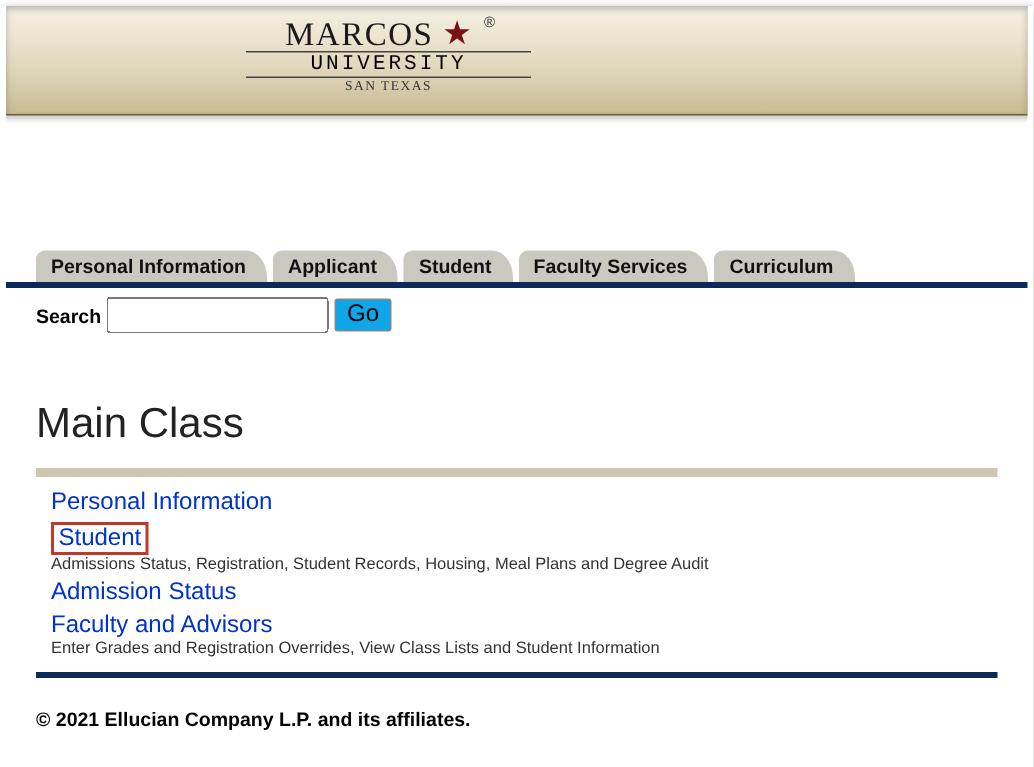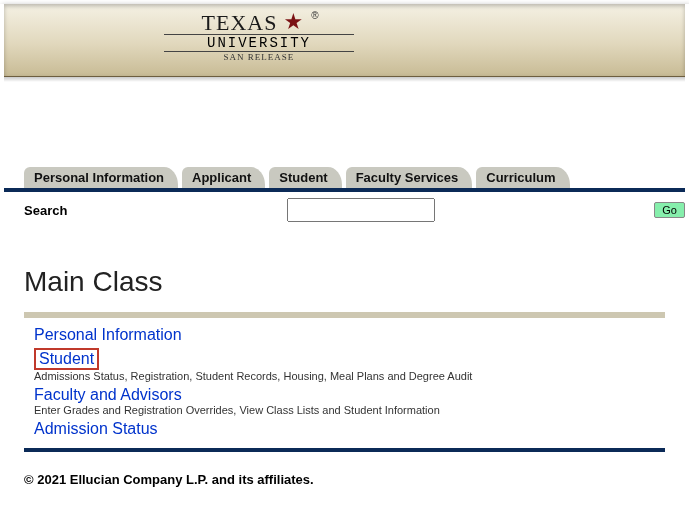--- a/index.html
+++ b/index.html
@@ -113,32 +113,31 @@
   }
 
   
   .searchrow {
     padding: 6px 0 0 20px;
     display: flex;
     align-items: center;
     gap: 4px;
     font-size: 13px;
     font-family: Arial, sans-serif;
-    justify-content: space-between;
   }
   .searchrow label { font-weight: bold; }
   .searchrow input[type="text"] {
     width: 140px;
     height: 18px;
     font-size: 12px;
   }
   .gobtn {
-    font-size: 11px;
+    font-size: 16px;
     padding: 1px 7px;
-    background: #86efac;
+    background: #0ea5e9;
     border: 1px solid #888;
     border-radius: 2px;
     cursor: pointer;
   }
 
   
   .content {
     padding: 10px 20px 0 20px;
   }
   h1.main {
@@ -192,26 +191,26 @@
   }
 </style>
 </head>
 <body>
 <div class="page">
 <div class="inner">
 
 <div class="banner">
   <div class="logo">
     <div class="logo-top">
-      <span class="logo-word">TEXAS</span>
+      <span class="logo-word">MARCOS</span>
       <span class="logo-star">★</span>
       <span class="logo-reg">®</span>
     </div>
     <div class="logo-under">UNIVERSITY</div>
-    <div class="logo-sm">SAN RELEASE</div>
+    <div class="logo-sm">SAN TEXAS</div>
   </div>
 </div>
 
 <div class="tabbar">
   <div class="tab"><span>Personal Information</span></div>
   <div class="tab"><span>Applicant</span></div>
   <div class="tab"><span>Student</span></div>
   <div class="tab"><span>Faculty Services</span></div>
   <div class="tab"><span>Curriculum</span></div>
 </div>
@@ -228,26 +227,26 @@
 
   <div class="menu-block">
     <div class="menu-item">
       <a class="menu-link">Personal Information</a>
     </div>
     <div class="menu-item">
       <a class="menu-link highlighted">Student</a>
       <div class="menu-desc">Admissions Status, Registration, Student Records, Housing, Meal Plans and Degree Audit</div>
     </div>
     <div class="menu-item">
+      <a class="menu-link">Admission Status</a>
+    </div>
+    <div class="menu-item">
       <a class="menu-link">Faculty and Advisors</a>
       <div class="menu-desc">Enter Grades and Registration Overrides, View Class Lists and Student Information</div>
     </div>
-    <div class="menu-item">
-      <a class="menu-link">Admission Status</a>
-    </div>
   </div>
 
   <div class="hr-navy"></div>
 </div>
 
 
 <div class="footer">© 2021 Ellucian Company L.P. and its affiliates.</div>
 
 </div>
 </div>

